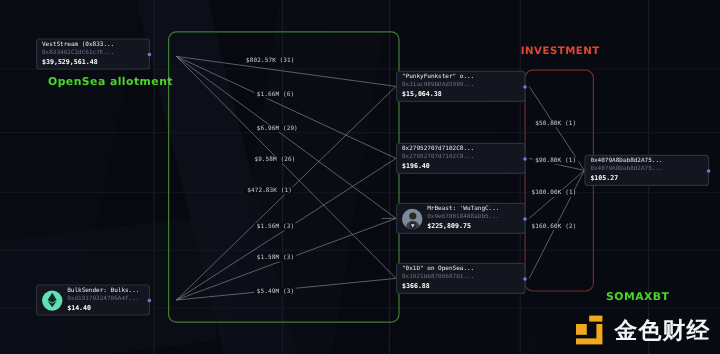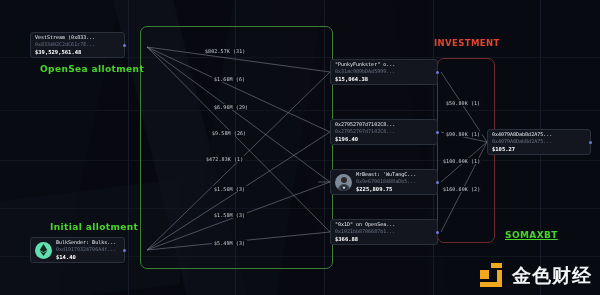--- a/index.html
+++ b/index.html
@@ -111,23 +111,22 @@
       <line x1="441" y1="232" x2="487" y2="142"></line>
 
       <line x1="318" y1="182" x2="330" y2="182"></line>
     </g>
   </svg>
 
   <div class="region region-green" style="left:140px;top:26px;width:193px;height:243px;"></div>
   <div class="region region-red" style="left:437px;top:58px;width:58px;height:185px;"></div>
 
   <div class="zone-label zone-green" style="left:40px;top:64px;">OpenSea allotment</div>
-  <div class="zone-label zone-green" style="left:50px;top:222px;">Initial allotment</div>
   <div class="zone-label zone-red" style="left:434px;top:38px;">INVESTMENT</div>
-  <div class="zone-label zone-green" style="left:505px;top:230px;text-decoration:underline;">SOMAXBT</div>
+  <div class="zone-label zone-green" style="left:505px;top:243px;">SOMAXBT</div>
 
   <div class="node" style="left:30px;top:32px;width:95px;height:26px;">
     <div class="txt">
       <div class="l1">VestStream (0x833...</div>
       <div class="l2">0x833402C2dC61c7E...</div>
       <div class="l3">$39,529,561.48</div>
     </div>
     <div class="dot"></div>
   </div>
 

